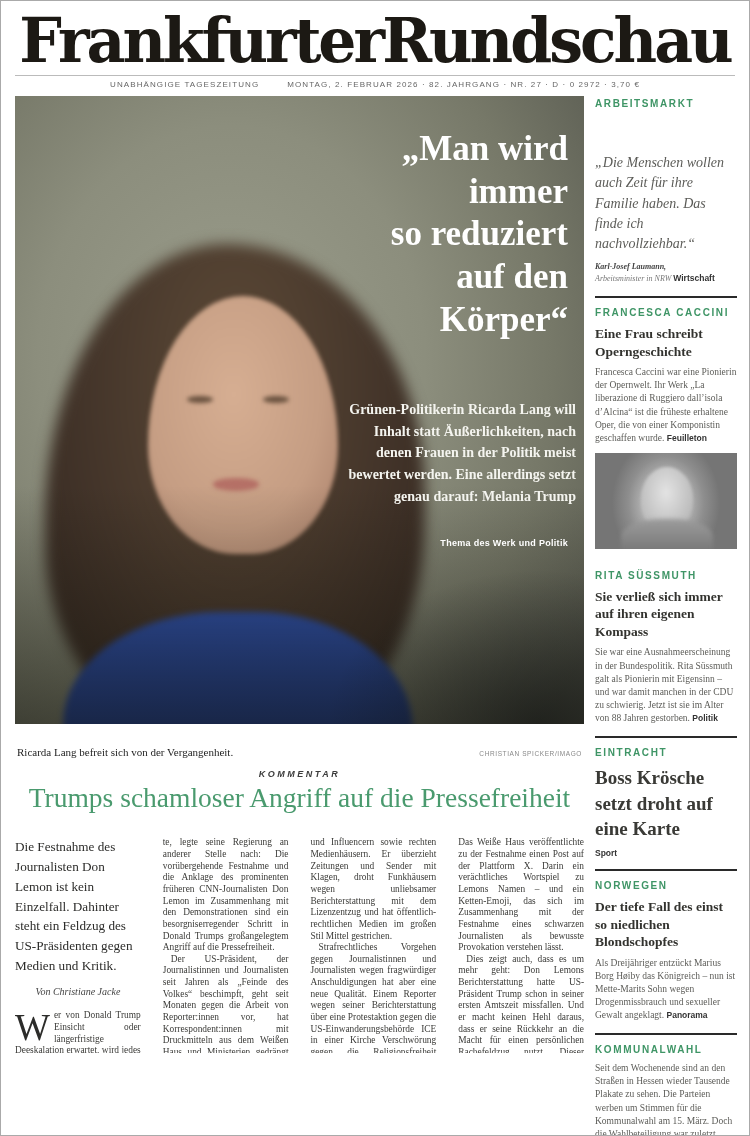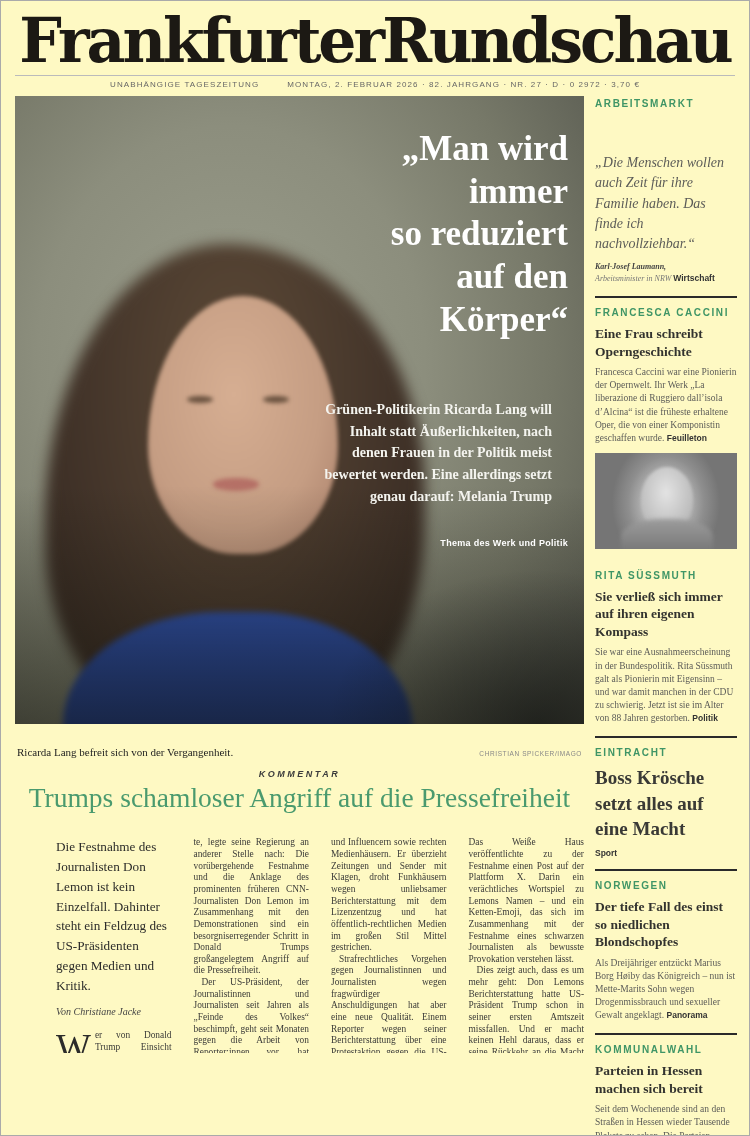--- a/index.html
+++ b/index.html
@@ -1,19 +1,19 @@
 <!DOCTYPE html>
 <html lang="de"><head>
 <meta charset="utf-8">
 <style>
   * { margin:0; padding:0; box-sizing:border-box; }
   body { background:#d9d9d9; font-family:"Liberation Serif", serif; }
   .page {
     position:relative; width:750px; height:1136px; margin:0 auto;
-    background:#fef9c3; border:1px solid #aaa; padding:8px 14px 6px 14px;
+    background:#ffffff; border:1px solid #aaa; padding:8px 14px 6px 14px;
     overflow:hidden; color:#222;
   }
   
   .masthead { text-align:center; }
   .masthead-title {
     font-family:"DejaVu Serif", serif; font-weight:bold; font-size:60px;
     letter-spacing:-3px; color:#1c1914; line-height:1.05; transform:scaleY(1.04);
   }
   .dateline {
     border-top:1px solid #bbb; margin-top:3px; padding-top:4px;
@@ -39,21 +39,21 @@
   .eye.l { left:172px; top:300px; } .eye.r { left:248px; top:300px; }
   .lips { position:absolute; left:198px; top:382px; width:46px; height:13px;
     background:#b57066; border-radius:45% 45% 50% 50%; filter:blur(2px); }
   .sweater { position:absolute; left:48px; bottom:-6px; width:350px; height:118px;
     background:linear-gradient(#2f51ab, #1f3a85); border-radius:45% 45% 0 0 / 95% 100% 0 0; filter:blur(3px); }
   .photo-shade { position:absolute; inset:0;
     background:linear-gradient(180deg, rgba(0,0,0,0) 62%, rgba(18,18,10,0.5) 100%),
                radial-gradient(ellipse 300px 220px at 92% 100%, rgba(10,14,20,0.55), rgba(0,0,0,0) 70%); }
   .lead-head { position:absolute; top:32px; right:16px; width:280px; text-align:right;
     color:#fff; font-weight:bold; font-size:35px; line-height:1.22; }
-  .lead-stand { position:absolute; top:303px; right:32px; width:228px; text-align:right;
+  .lead-stand { position:absolute; top:303px; right:8px; width:228px; text-align:right;
     color:#f4f4ef; font-weight:bold; font-size:14px; line-height:1.55; }
   .lead-ref { position:absolute; top:442px; right:16px; width:220px; text-align:right;
     color:#fff; font-family:"Liberation Sans", sans-serif; font-weight:bold; font-size:9px; letter-spacing:0.3px; }
   .caption-row { display:flex; justify-content:space-between; align-items:baseline; padding:5px 2px 0 2px; }
   .caption { font-size:11px; color:#1e1e1e;margin-top:17px; }
   .credit { font-family:"Liberation Sans", sans-serif; font-size:6.5px; color:#888; letter-spacing:0.6px; }
   
   .kicker { font-family:"Liberation Sans", sans-serif; font-weight:bold; font-size:10px;
     letter-spacing:1.6px; color:#3f9566; margin:2px 0 7px 0; }
   .sb-sec { padding-bottom:9px; }
@@ -72,24 +72,24 @@
   .sb-portrait .p-head { position:absolute; left:46px; top:14px; width:52px; height:64px;
     background:radial-gradient(ellipse at 48% 40%, #e3e3e3, #bdbdbd 70%, #9a9a9a); border-radius:50% 50% 45% 45%; filter:blur(1.5px); }
   .sb-portrait .p-body { position:absolute; left:26px; top:66px; width:92px; height:40px;
     background:linear-gradient(#9c9c9c, #6f6f6f); border-radius:45% 45% 0 0; filter:blur(2px); }
   
   .kommentar { margin-top:11px; }
   .kom-kicker { text-align:center; font-family:"Liberation Sans", sans-serif; font-weight:bold;
     font-size:9px; letter-spacing:2.5px; color:#3c3c3c;font-style:italic; }
   .kom-head { text-align:center; font-size:27.5px; font-weight:normal; color:#4a9a6e;
     margin:4px 0 24px 0; line-height:1.1; }
-  .kom-cols { display:flex; gap:22px; height:216px; overflow:hidden;margin-left:41px; }
+  .kom-cols { display:flex; gap:22px; height:216px; overflow:hidden; }
   .kom-col { flex:1 1 0; font-size:9.4px; line-height:1.24; color:#3b3b38; text-align:justify; hyphens:auto; }
   .kom-intro { font-size:13.2px; line-height:1.5; color:#2c2c2a; text-align:left; margin-bottom:10px; }
-  .kom-byline { font-style:italic; font-size:10px; color:#444; margin-bottom:12px; }
+  .kom-byline { text-align:center; font-style:italic; font-size:10px; color:#444; margin-bottom:12px; }
   .dropcap { float:left; font-size:37px; line-height:0.8; padding:3px 4px 0 0; color:#2c2c2a; }
   .kom-col p + p { margin-top:0; text-indent:8px; }
 </style>
 </head>
 <body>
 
 <div class="page">
 
   <div class="masthead">
     <div class="masthead-title">FrankfurterRundschau</div>
@@ -176,36 +176,35 @@
       <div class="sb-sec">
         <div class="kicker">RITA SÜSSMUTH</div>
         <div class="sb-head">Sie verließ sich immer auf ihren eigenen Kompass</div>
         <div class="sb-body"><span>Sie war eine Ausnahmeerscheinung in der Bundespolitik. Rita Süssmuth galt als Pionierin mit Eigensinn – und war damit manchen in der CDU zu schwierig. Jetzt ist sie im Alter von 88 Jahren gestorben. </span><span class="sb-ref">Politik</span></div>
       </div>
 
       <div class="sb-divider"></div>
 
       <div class="sb-sec">
         <div class="kicker">EINTRACHT</div>
-        <div class="sb-head-big">Boss Krösche setzt alles auf eine Macht</div>
+        <div class="sb-head-big">Boss Krösche setzt droht auf eine Karte</div>
         <div class="sb-ref">Sport</div>
       </div>
 
       <div class="sb-divider"></div>
 
       <div class="sb-sec">
         <div class="kicker">NORWEGEN</div>
         <div class="sb-head">Der tiefe Fall des einst so niedlichen Blondschopfes</div>
         <div class="sb-body"><span>Als Dreijähriger entzückt Marius Borg Høiby das Königreich – nun ist Mette-Marits Sohn wegen Drogenmissbrauch und sexueller Gewalt angeklagt. </span><span class="sb-ref">Panorama</span></div>
       </div>
 
       <div class="sb-divider"></div>
 
       <div class="sb-sec">
         <div class="kicker">KOMMUNALWAHL</div>
-        <div class="sb-head">Parteien in Hessen machen sich bereit</div>
         <div class="sb-body"><span>Seit dem Wochenende sind an den Straßen in Hessen wieder Tausende Plakate zu sehen. Die Parteien werben um Stimmen für die Kommunalwahl am 15. März. Doch die Wahlbeteiligung war zuletzt mäßig. </span></div>
       </div>
 
     </div>
   </div>
 
 </div>
 
 </body></html>

